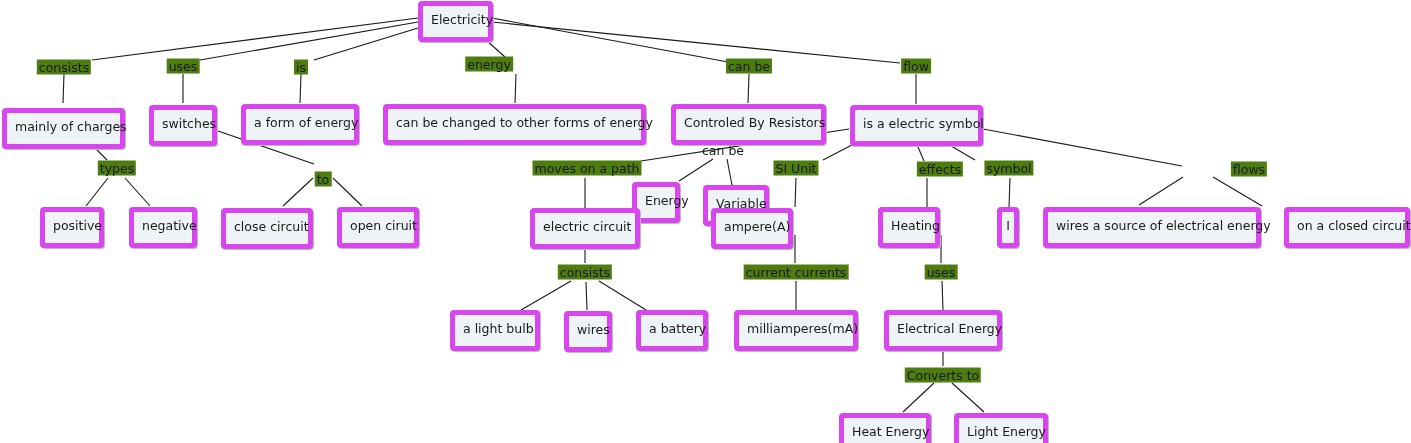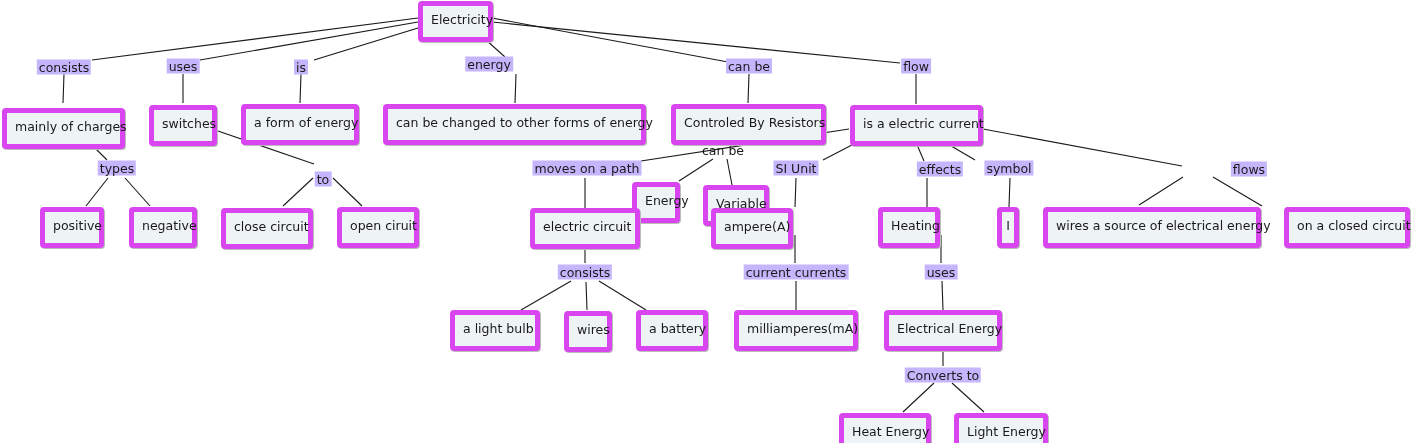--- a/index.html
+++ b/index.html
@@ -3,21 +3,21 @@
 <meta charset="utf-8">
 <style>
   html, body { margin: 0; padding: 0; background: #ffffff; }
   body { width: 1411px; height: 443px; position: relative; overflow: hidden;
          font-family: "DejaVu Sans", sans-serif; font-size: 12.5px; color: #1a1a1a; }
   #edges { position: absolute; left: 0; top: 0; width: 1411px; height: 443px; }
   #edges line { stroke: #1a1a1a; stroke-width: 1.1; }
   .node { position: absolute; box-sizing: border-box; height: 41px; line-height: 27px;
           padding: 0 8px; border: 5px solid #d946ef; border-radius: 4px; background: #eef3f5;
           white-space: nowrap; text-align: center; box-shadow: 1px 1px 0 #bbb; }
-  .lbl { position: absolute; background: #c4b5fd; white-space: nowrap; padding: 0 2px;
+  .lbl { position: absolute; background: #4d7c0f; white-space: nowrap; padding: 0 2px;
          transform: translate(-50%, -50%); line-height: 15px; }
 </style>
 </head>
 <body>
 
 <svg id="edges">
 
   <line x1="418" y1="18" x2="92" y2="60"></line>
   <line x1="418" y1="22" x2="200" y2="60"></line>
   <line x1="418" y1="28" x2="314" y2="60"></line>
@@ -94,21 +94,21 @@
 <div class="lbl" style="left:796px;top:272px">current currents</div>
 <div class="lbl" style="left:941px;top:272px">uses</div>
 <div class="lbl" style="left:943px;top:375px">Converts to</div>
 
 <div class="node" style="left:418px;top:1px;width:75px">Electricity</div>
 <div class="node" style="left:2px;top:108px;width:123px">mainly of charges</div>
 <div class="node" style="left:149px;top:105px;width:68px">switches</div>
 <div class="node" style="left:241px;top:104px;width:118px">a form of energy</div>
 <div class="node" style="left:383px;top:104px;width:263px">can be changed to other forms of energy</div>
 <div class="node" style="left:671px;top:104px;width:155px">Controled By Resistors</div>
-<div class="node" style="left:850px;top:105px;width:133px">is a electric current</div>
+<div class="node" style="left:850px;top:105px;width:133px">is a electric symbol</div>
 <div class="node" style="left:40px;top:207px;width:64px">positive</div>
 <div class="node" style="left:129px;top:207px;width:68px">negative</div>
 <div class="node" style="left:221px;top:208px;width:92px">close circuit</div>
 <div class="node" style="left:337px;top:207px;width:82px">open ciruit</div>
 <div class="node" style="left:632px;top:182px;width:48px">Energy</div>
 <div class="node" style="left:703px;top:185px;width:66px">Variable</div>
 <div class="node" style="left:530px;top:208px;width:110px">electric circuit</div>
 <div class="node" style="left:711px;top:208px;width:82px">ampere(A)</div>
 <div class="node" style="left:878px;top:207px;width:62px">Heating</div>
 <div class="node" style="left:997px;top:207px;width:22px;padding:0">I</div>

